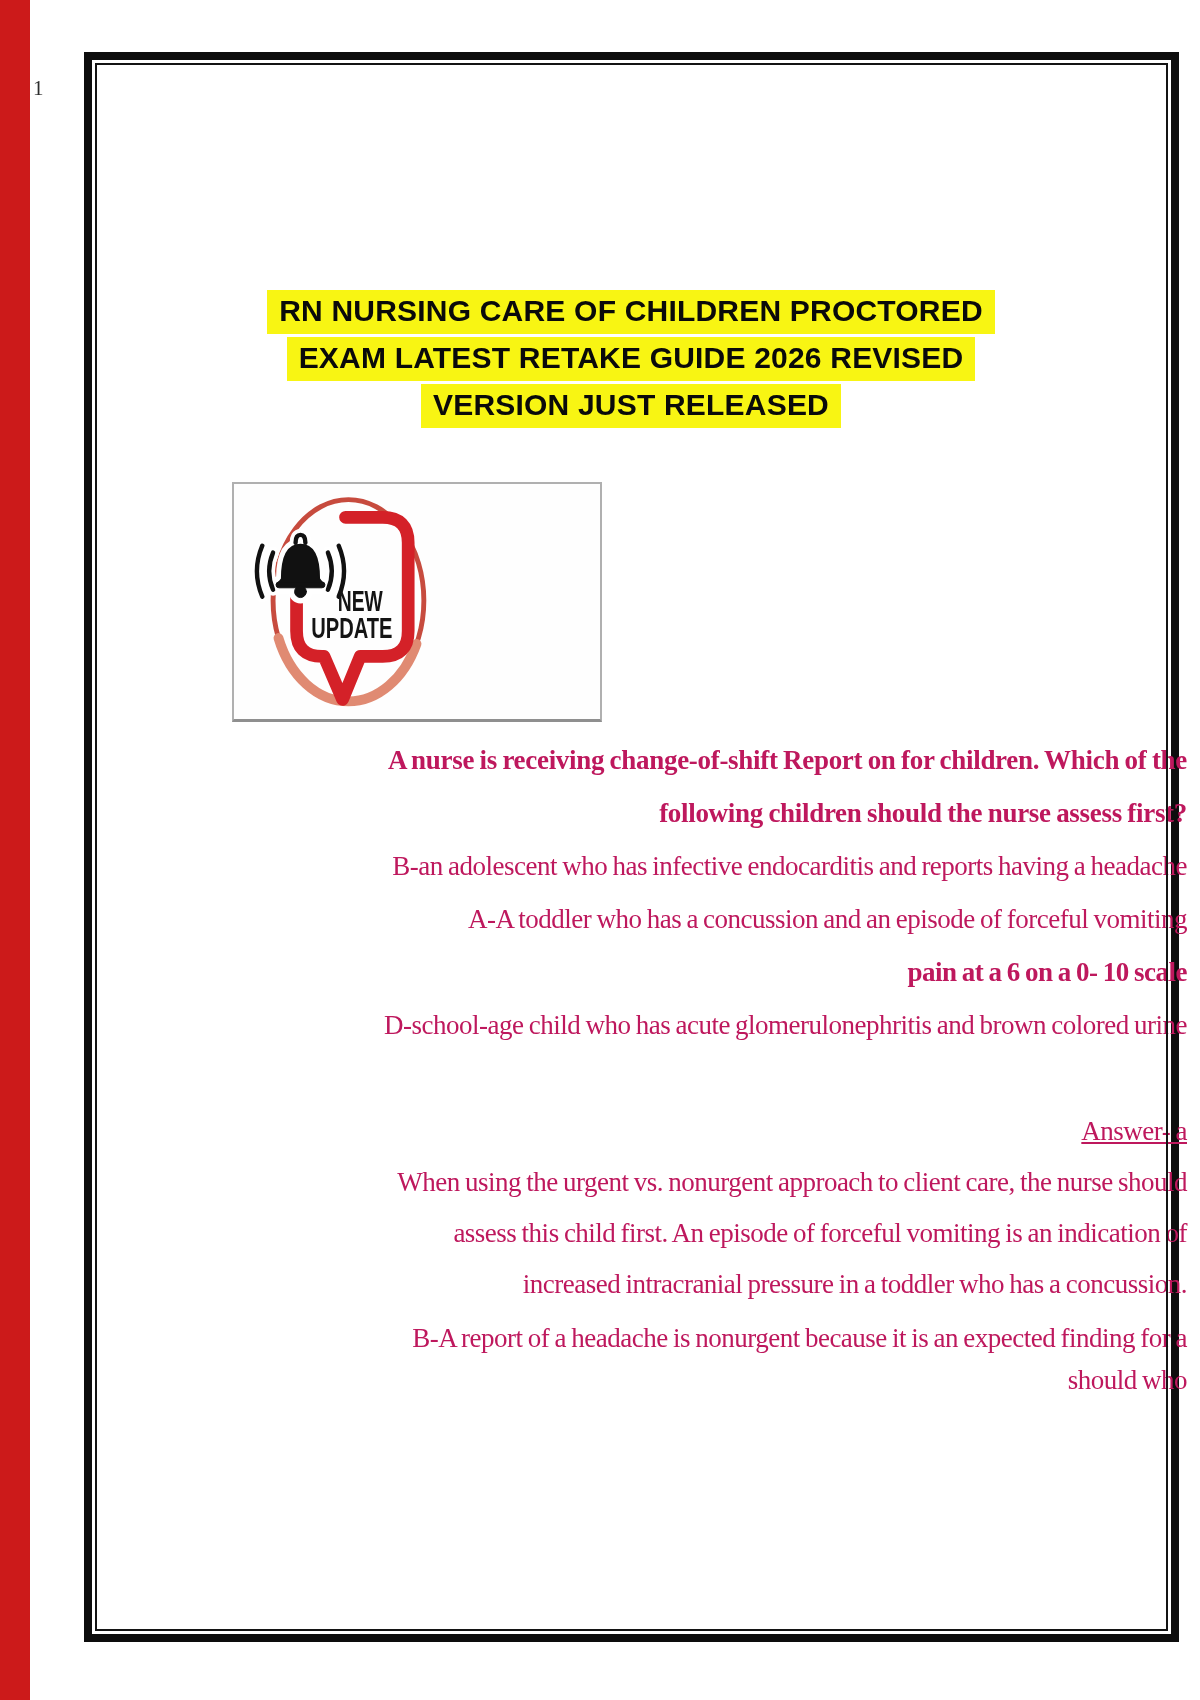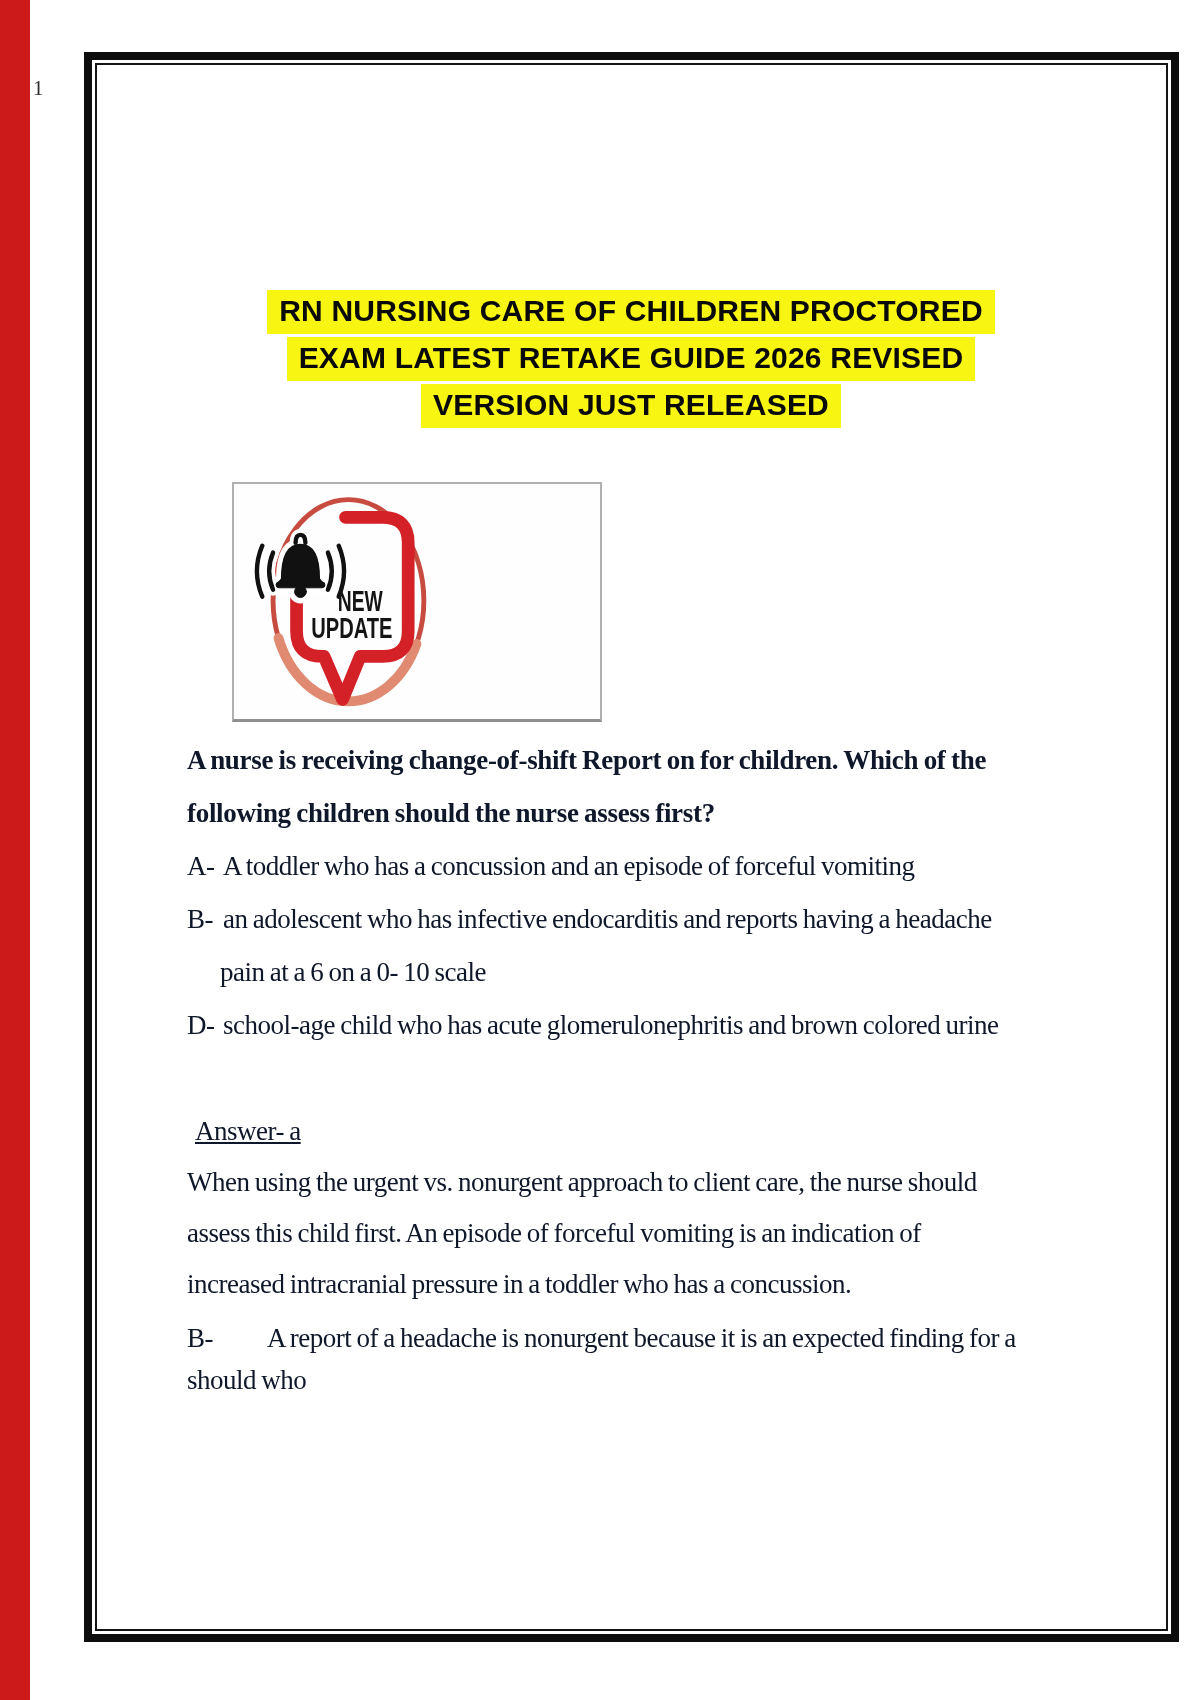--- a/index.html
+++ b/index.html
@@ -35,26 +35,26 @@
   
   .logo-box{
     position:absolute;left:140px;top:422px;width:370px;height:240px;
     background:#fefefe;box-sizing:border-box;
     border:2px solid #b0b0b0;border-bottom:3px solid #8f8f8f;
   }
   .logo-box svg{display:block;width:100%;height:100%;}
   
   .content{
     position:absolute;left:140px;top:726px;width:1000px;
-    font-size:27px;letter-spacing:-0.5px;word-spacing:-1px;color:#0f172a;
+    font-size:27px;letter-spacing:-0.5px;word-spacing:-1px;color:#be185d;text-align:right;
   }
   .line{line-height:53px;white-space:nowrap;}
   .line.bold{font-weight:bold;letter-spacing:-0.3px;}
   .opt-label{display:inline-block;width:36px;}
-  .indent{padding-left:33px;}
+  .indent{padding-left:33px;font-weight:bold;}
   .line2{line-height:51px;white-space:nowrap;}
   .answer-line{margin-top:54px;padding-left:8px;text-decoration:underline;}
   .line3{line-height:42px;white-space:nowrap;}
   .rationale{margin-top:7px;}
   .rationale-label{display:inline-block;width:80px;}
 </style>
 </head>
 <body>
 
 <div class="red-strip"></div>
@@ -108,22 +108,22 @@
         <text x="77" y="157" font-size="31" textLength="83" lengthAdjust="spacingAndGlyphs">UPDATE</text>
       </g>
     </svg>
   </div>
 
   <div class="content" style="position:absolute;left:95px;top:674px;width:1000px;">
 
     <div class="line bold">A nurse is receiving change-of-shift Report on for children. Which of the</div>
     <div class="line bold">following children should the nurse assess first?</div>
 
+    <div class="line"><span class="opt-label">B-</span><span>an adolescent who has infective endocarditis and reports having a headache</span></div>
     <div class="line"><span class="opt-label">A-</span><span>A toddler who has a concussion and an episode of forceful vomiting</span></div>
-    <div class="line"><span class="opt-label">B-</span><span>an adolescent who has infective endocarditis and reports having a headache</span></div>
     <div class="line indent">pain at a 6 on a 0- 10 scale</div>
     <div class="line"><span class="opt-label">D-</span><span>school-age child who has acute glomerulonephritis and brown colored urine</span></div>
 
     <div class="line2 answer-line">Answer- a</div>
 
     <div class="line2">When using the urgent vs. nonurgent approach to client care, the nurse should</div>
     <div class="line2">assess this child first. An episode of forceful vomiting is an indication of</div>
     <div class="line2">increased intracranial pressure in a toddler who has a concussion.</div>
 
     <div class="line3 rationale"><span class="rationale-label">B-</span><span>A report of a headache is nonurgent because it is an expected finding for a</span></div>

